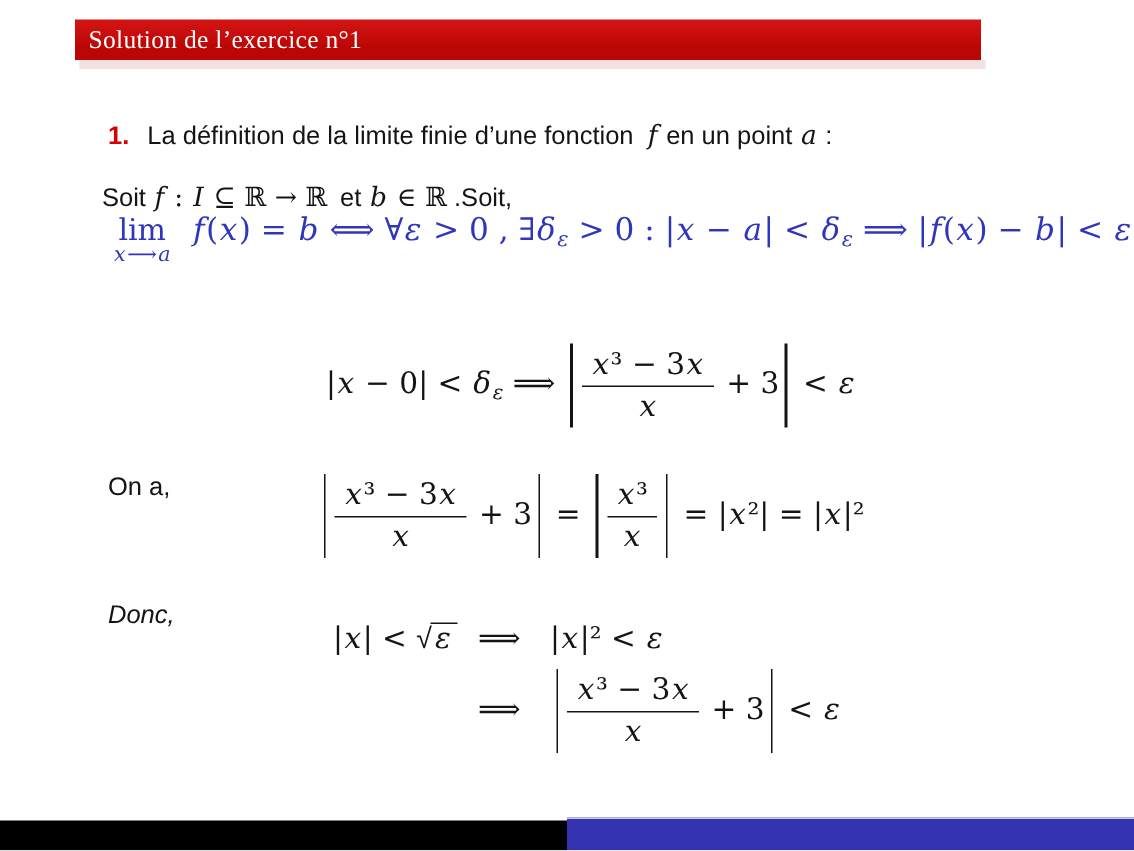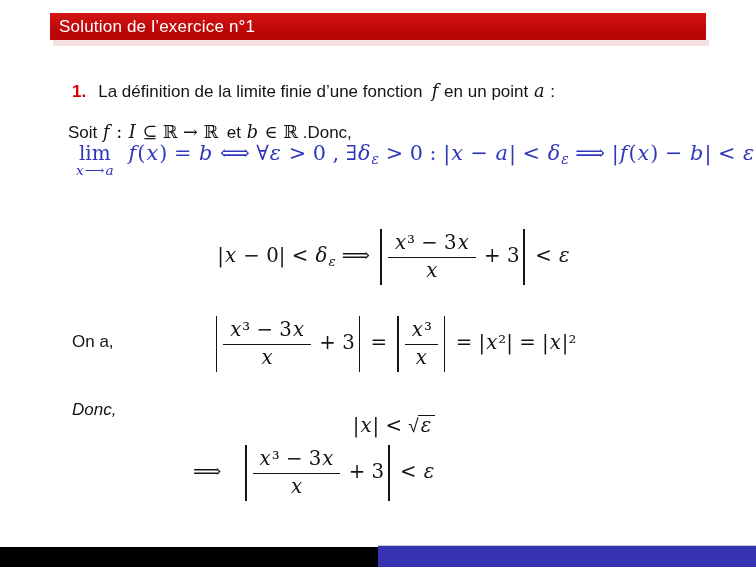--- a/index.html
+++ b/index.html
@@ -11,23 +11,23 @@
     --header-red-light:#d41414;
     --header-shadow:#f3e0e0;
   }
   html,body{margin:0;padding:0;background:#fff;}
   .slide{
     position:relative;width:756px;height:567px;background:#ffffff;overflow:hidden;
     font-family:"Liberation Sans",sans-serif;color:#141414;
   }
   
   .titlebar{
-    position:absolute;left:50px;top:13px;width:656px;height:27px;box-sizing:border-box;
+    position:absolute;left:50px;top:13px;width:604px;height:27px;box-sizing:border-box;
     background:linear-gradient(180deg,var(--header-red-light) 0%,var(--header-red) 70%);
-    display:flex;align-items:center;padding-left:9px;
+    display:flex;align-items:center;padding-left:9px;font-family:Liberation Serif, serif;
   }
   .titlebar::after{
     content:"";position:absolute;left:3px;right:-3px;top:100%;height:6px;
     background:var(--header-shadow);
   }
   .title{color:#ffffff;font-size:17px;letter-spacing:.2px;}
   
   .line{position:absolute;margin:17px;font-size:17px;line-height:1.35;white-space:nowrap;}
   .itemnum{color:var(--accent-red);font-weight:bold;margin-right:12px;}
   .seg-txt{font-family:"Liberation Sans",sans-serif;}
@@ -68,46 +68,47 @@
 
   <header class="titlebar">
     <span class="title">Solution de l’exercice n°1</span>
   </header>
 
   <p class="line" style="left:55px;top:63px;">
     <span class="itemnum">1.</span><span><span class="seg-txt">La définition de la limite finie d’une fonction </span><span class="seg-it">f</span><span class="seg-txt"> en un point </span><span class="seg-it">a</span><span class="seg-txt"> :</span></span>
   </p>
 
   <p class="line" style="left:51px;top:104px;">
-    <span><span class="seg-txt">Soit </span><span class="seg-it">f</span><span class="seg-m"> : </span><span class="seg-it">I</span><span class="seg-m"> ⊆ ℝ → ℝ</span><span class="seg-txt"> et </span><span class="seg-it">b</span><span class="seg-m"> ∈ ℝ</span><span class="seg-txt"> .Donc,</span></span>
+    <span><span class="seg-txt">Soit </span><span class="seg-it">f</span><span class="seg-m"> : </span><span class="seg-it">I</span><span class="seg-m"> ⊆ ℝ → ℝ</span><span class="seg-txt"> et </span><span class="seg-it">b</span><span class="seg-m"> ∈ ℝ</span><span class="seg-txt"> .Soit,</span></span>
   </p>
 
   <div class="display display-blue" style="left:75px;top:141px;">
     <span class="limwrap">
       <span class="limword">lim</span>
       <span class="limsub"><span class="seg-it">x</span><span class="seg-m">⟶</span><span class="seg-it">a</span></span>
     </span>
     <span><span class="seg-it">f</span><span class="seg-m">(</span><span class="seg-it">x</span><span class="seg-m">) = </span><span class="seg-it">b</span><span class="seg-m"> ⟺ ∀</span><span class="seg-it">ε</span><span class="seg-m"> &gt; 0 , ∃</span><span class="seg-it">δ</span><span class="seg-subit">ε</span><span class="seg-m"> &gt; 0 : |</span><span class="seg-it">x</span><span class="seg-m"> − </span><span class="seg-it">a</span><span class="seg-m">| &lt; </span><span class="seg-it">δ</span><span class="seg-subit">ε</span><span class="seg-m"> ⟹ |</span><span class="seg-it">f</span><span class="seg-m">(</span><span class="seg-it">x</span><span class="seg-m">) − </span><span class="seg-it">b</span><span class="seg-m">| &lt; </span><span class="seg-it">ε</span></span>
   </div>
 
 
   <div class="display eq-center" style="top:229px;">
     <span><span class="seg-m">|</span><span class="seg-it">x</span><span class="seg-m"> − 0| &lt; </span><span class="seg-it">δ</span><span class="seg-subit">ε</span><span class="seg-m"> ⟹ </span><span class="bigbar"></span><span class="frac"><span class="num"><span class="seg-it">x</span><span class="seg-m">³ − 3</span><span class="seg-it">x</span></span><span class="den"><span class="seg-it">x</span></span></span><span class="seg-m"> + 3</span><span class="bigbar"></span><span class="seg-m"> &lt; </span><span class="seg-it">ε</span></span>
   </div>
 
-  <p class="line" style="left:55px;top:314px;">On a,</p>
+  <p class="line" style="left:55px;top:297px;">On a,</p>
 
   <div class="display eq-center" style="top:316px;">
     <span><span class="bigbar"></span><span class="frac"><span class="num"><span class="seg-it">x</span><span class="seg-m">³ − 3</span><span class="seg-it">x</span></span><span class="den"><span class="seg-it">x</span></span></span><span class="seg-m"> + 3</span><span class="bigbar"></span><span class="seg-m"> = </span><span class="bigbar"></span><span class="frac"><span class="num"><span class="seg-it">x</span><span class="seg-m">³</span></span><span class="den"><span class="seg-it">x</span></span></span><span class="bigbar"></span><span class="seg-m"> = |</span><span class="seg-it">x</span><span class="seg-m">²| = |</span><span class="seg-it">x</span><span class="seg-m">|²</span></span>
   </div>
 
   <p class="line" style="left:55px;top:382px;font-style:italic;">Donc,</p>
 
   <div class="align-grid" style="left:193px;top:414px;">
     <span class="align-lhs"><span class="seg-m">|</span><span class="seg-it">x</span><span class="seg-m">| &lt; </span><span class="sqrt"><span class="radical">√</span><span class="sqrt-arg"><span class="seg-it">ε</span></span></span></span>
+    <span class="align-rhs"><span class="seg-m">⟹ |</span><span class="seg-it">x</span><span class="seg-m">|² &lt; </span><span class="seg-it">ε</span></span>
     <span class="align-lhs"></span>
     <span class="align-rhs"><span class="seg-m">⟹ </span><span class="bigbar"></span><span class="frac"><span class="num"><span class="seg-it">x</span><span class="seg-m">³ − 3</span><span class="seg-it">x</span></span><span class="den"><span class="seg-it">x</span></span></span><span class="seg-m"> + 3</span><span class="bigbar"></span><span class="seg-m"> &lt; </span><span class="seg-it">ε</span></span>
   </div>
 
 
   <footer class="footer">
     <div class="footer-black"></div>
     <div class="footer-blue"></div>
   </footer>
 

